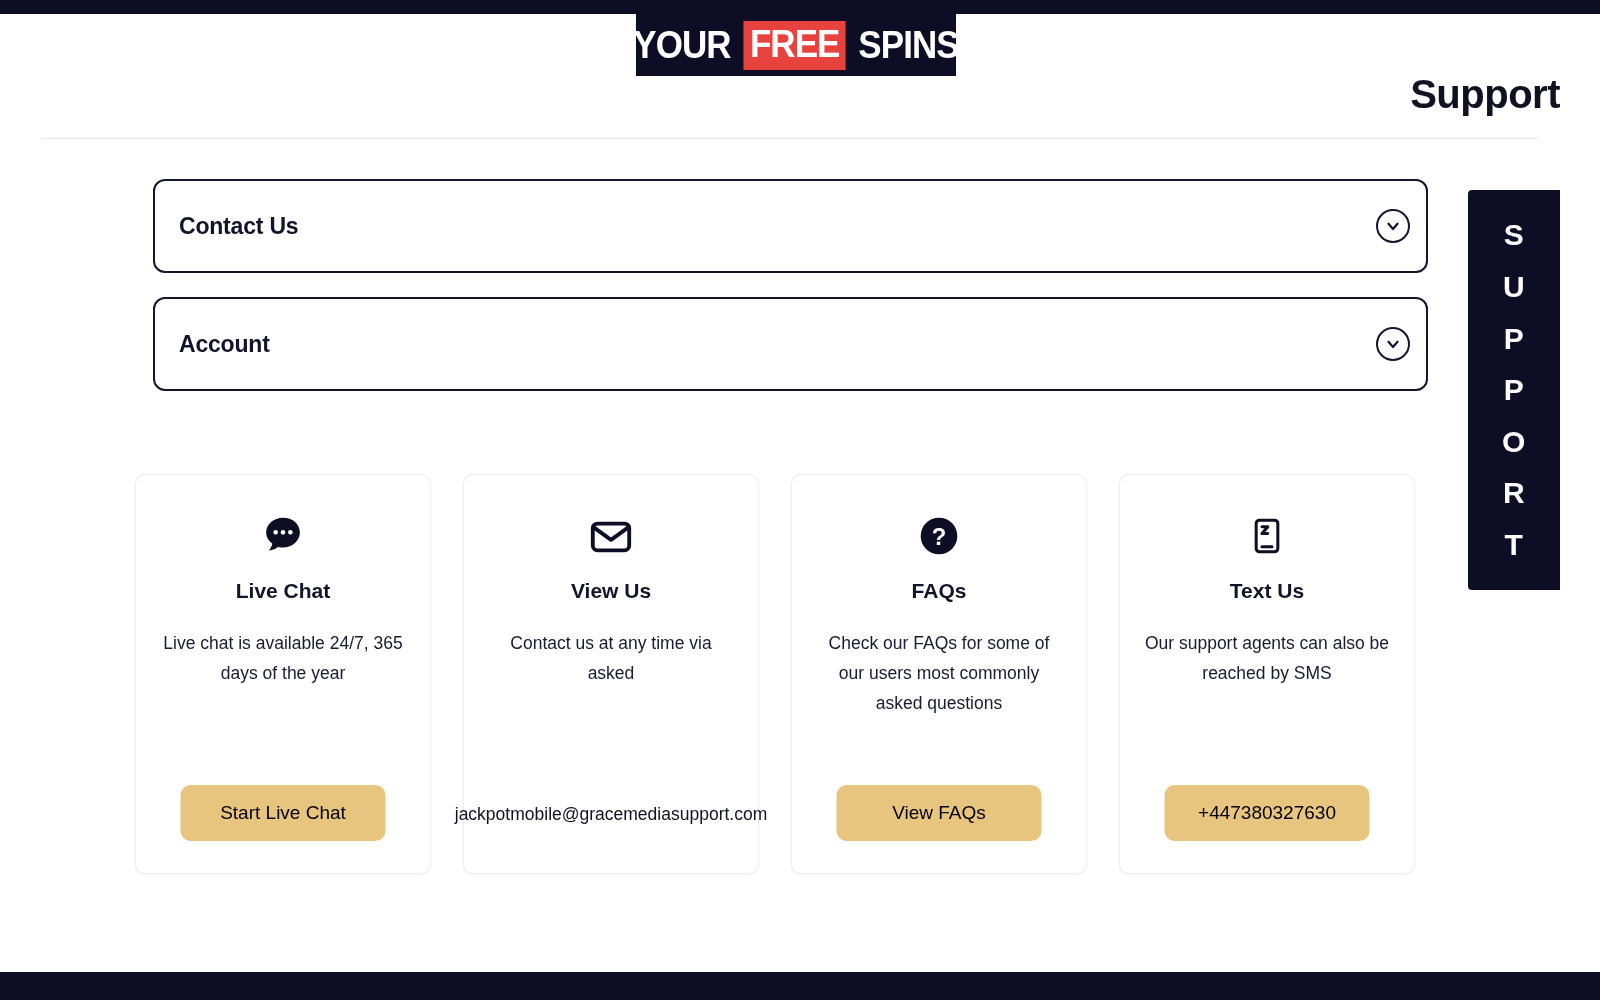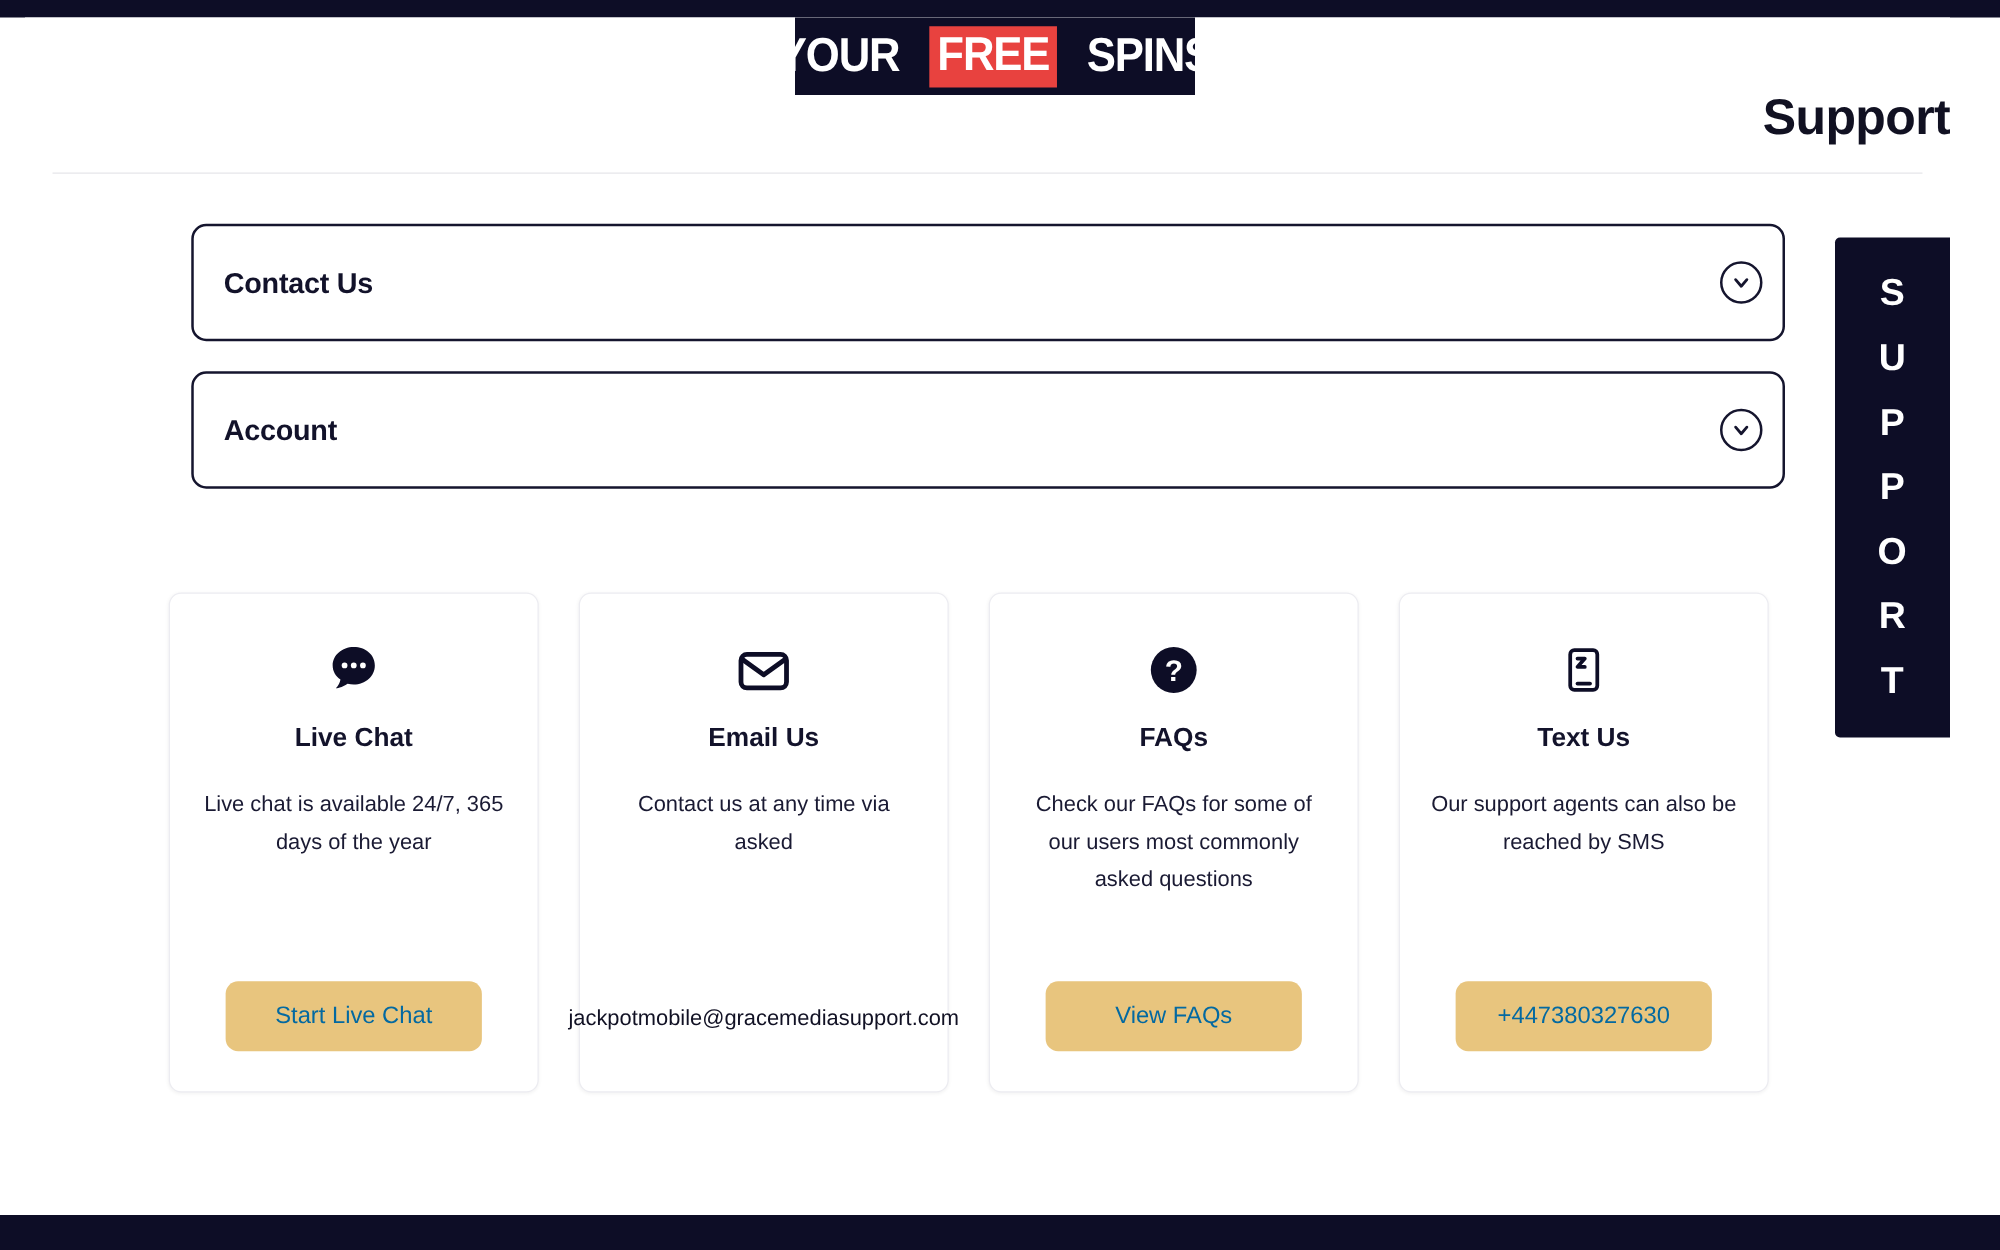--- a/index.html
+++ b/index.html
@@ -31,21 +31,21 @@
     background: #ffffff;
     overflow: hidden;
   }
   
   .logo {
     position: absolute;
     left: 636px; top: 14px;
     width: 320px; height: 62px;
     background: #0d0d26;
     display: flex; align-items: center; justify-content: center;
-    gap: 15px;
+    gap: 4px;
     z-index: 40;
   }
   .logo-word {
     color: #ffffff;
     font-family: "Liberation Sans", sans-serif;
     font-weight: bold;
     font-size: 38px;
     letter-spacing: -1px;
     font-stretch: condensed;
     transform: scaleX(0.92);
@@ -143,21 +143,21 @@
     line-height: 1.7;
     color: #1a1a33;
     max-width: 245px;
   }
   .card-cta {
     position: absolute;
     left: 50%;
     transform: translateX(-50%);
     bottom: 32px;
     background: #e8c57e;
-    color: #0369a1;
+    color: #000000;
     border: none;
     border-radius: 10px;
     font-family: "Liberation Sans", sans-serif;
     font-size: 19px;
     padding: 17px 26px;
     min-width: 205px;
     cursor: pointer;
   }
   .card-email {
     position: absolute;
@@ -235,21 +235,21 @@
         <button class="card-cta">Start Live Chat</button>
       </div>
 
       <div class="card">
         <div class="card-icon">
           <svg width="46" height="46" viewBox="0 0 24 24" fill="none" stroke="#0d0d26" stroke-width="2" stroke-linecap="round" stroke-linejoin="round">
               <rect x="2.5" y="5.5" width="19" height="14" rx="2.5"></rect>
               <path d="M3 7.5l9 6.5 9-6.5"></path>
             </svg>
         </div>
-        <div class="card-title">Email Us</div>
+        <div class="card-title">View Us</div>
         <div class="card-text">Contact us at any time via asked</div>
         <div class="card-email">jackpotmobile@gracemediasupport.com</div>
       </div>
 
       <div class="card">
         <div class="card-icon">
           <svg width="44" height="44" viewBox="0 0 24 24">
               <circle cx="12" cy="12" r="10" fill="#0d0d26"></circle>
               <text x="12" y="17" text-anchor="middle" font-family="Liberation Sans, sans-serif" font-size="13" font-weight="bold" fill="#ffffff">?</text>
             </svg>

